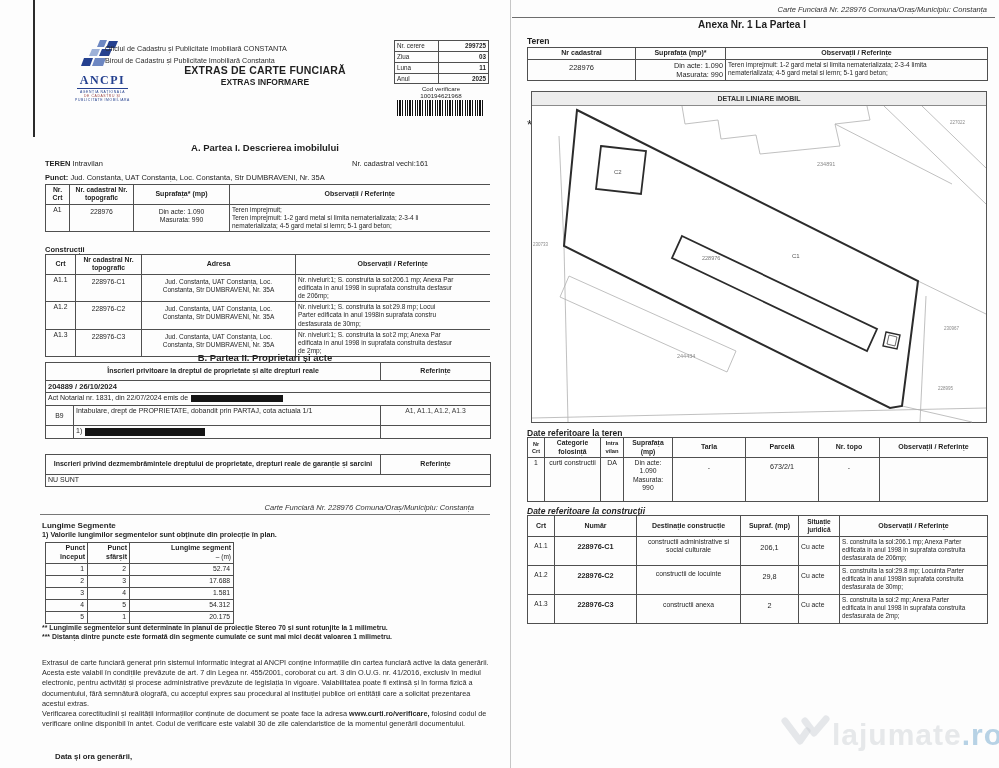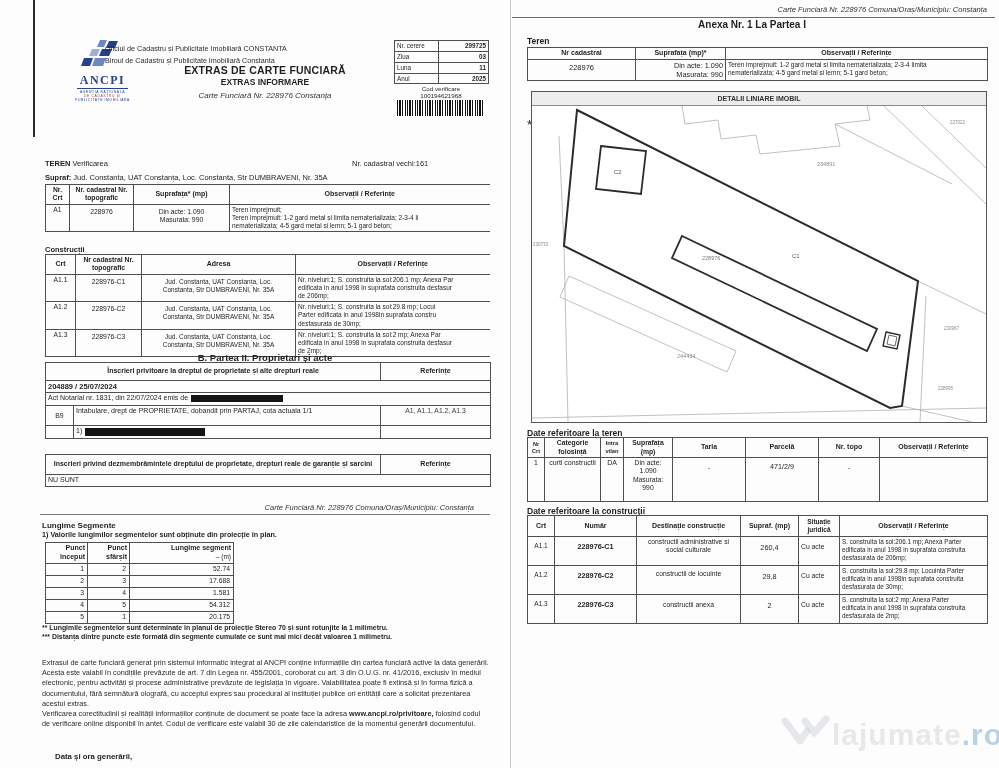--- a/index.html
+++ b/index.html
@@ -48,21 +48,20 @@
       <div style="font-size:3.4px;color:#24408f;letter-spacing:.6px;">PUBLICITATE IMOBILIARĂ</div>
     </div>
 
     <div class="abs b ctr" style="left:40px;top:64px;width:450px;font-size:10.5px;letter-spacing:.2px;">EXTRAS DE CARTE FUNCIARĂ</div>
 
     <div class="abs" style="left:105px;top:43px;width:240px;font-size:7.2px;line-height:1.65;color:#2c2c2c;">
       <div>Oficiul de Cadastru și Publicitate Imobiliară CONSTANTA</div>
       <div>Biroul de Cadastru și Publicitate Imobiliară Constanta</div>
     </div>
     <div class="abs b ctr" style="left:40px;top:77px;width:450px;font-size:8.5px;">EXTRAS INFORMARE</div>
-    <div class="abs i ctr" style="left:40px;top:91px;width:450px;font-size:8px;color:#333;">Carte Funciară Nr. 228976 Constanța</div>
 
     <div class="abs" style="left:394px;top:40px;width:94px;">
       <table style="width:94px;">
         <colgroup>
             <col style="width:44px">
             <col style="width:50px">
           </colgroup>
         <tbody>
             <tr style="height:9px;">
           <td style="font-size:6.3px;">Nr. cerere</td>
@@ -80,27 +79,28 @@
           <td style="font-size:6.3px;">Anul</td>
           <td class="b" style="font-size:6.3px;text-align:right;">2025</td>
             </tr>
       </tbody>
         </table>
       <div class="ctr" style="font-size:6.2px;margin-top:1px;">Cod verificare</div>
       <div class="ctr" style="font-size:6.2px;">100194621968</div>
       <div class="barcode"></div>
     </div>
 
+    <div class="abs b ctr" style="left:40px;top:142px;width:450px;font-size:9.5px;">A. Partea I. Descrierea imobilului</div>
     <div class="abs" style="left:45px;top:159px;font-size:7.5px;">
       <span class="b">TEREN</span>
-      <span>Verificarea</span>
+      <span>Intravilan</span>
     </div>
     <div class="abs ln" style="left:352px;top:159px;width:137px;font-size:7.5px;">Nr. cadastral vechi:161</div>
     <div class="abs" style="left:45px;top:173px;width:444px;font-size:7.5px;">
-      <span class="b">Supraf:</span>
+      <span class="b">Punct:</span>
       <span>Jud. Constanta, UAT Constanța, Loc. Constanta, Str DUMBRAVENI, Nr. 35A</span>
     </div>
 
     <table class="abs noright" style="left:45px;top:184px;width:444px;">
       <colgroup>
           <col style="width:24px">
           <col style="width:64px">
           <col style="width:96px">
           <col style="width:260px">
         </colgroup>
@@ -191,21 +191,21 @@
           <col style="width:28px">
           <col style="width:307px">
           <col style="width:110px">
         </colgroup>
       <tbody>
           <tr style="height:18px;">
         <th colspan="2" style="font-size:7px;">Înscrieri privitoare la dreptul de proprietate și alte drepturi reale</th>
         <th style="font-size:7px;">Referințe</th>
       </tr>
       <tr style="height:11px;">
-        <td colspan="3" class="b" style="font-size:7.5px;">204889 / 25/07/2024</td>
+        <td colspan="3" class="b" style="font-size:7.5px;">204889 / 26/10/2024</td>
       </tr>
       <tr style="height:13px;">
         <td colspan="3" style="font-size:7px;">
           <span>Act Notarial  nr. 1831, din 22/07/2024 emis de</span><span class="redact" style="width:92px;"></span>
         </td>
       </tr>
       <tr style="height:20px;">
         <td class="ctr" style="vertical-align:middle;">B9</td>
         <td style="font-size:7px;">Intabulare, drept de PROPRIETATE, dobandit prin PARTAJ, cota actuala 1/1</td>
         <td class="ctr" style="font-size:6.8px;color:#3a3a3a;">A1, A1.1, A1.2, A1.3</td>
@@ -282,21 +282,21 @@
           </tr>
     </tbody>
       </table>
     <div class="abs b" style="left:42px;top:624px;width:450px;font-size:6.9px;">** Lungimile segmentelor sunt determinate în planul de proiecție Stereo 70 și sunt rotunjite la 1 milimetru.</div>
     <div class="abs b" style="left:42px;top:633px;width:450px;font-size:6.9px;">*** Distanța dintre puncte este formată din segmente cumulate ce sunt mai mici decât valoarea 1 milimetru.</div>
 
     <div class="abs" style="left:42px;top:658px;width:448px;font-size:7.3px;line-height:1.4;color:#2a2a2a;">
       <div>Extrasul de carte funciară generat prin sistemul informatic integrat al ANCPI conține informațiile din cartea funciară active la data generării. Acesta este valabil în condițiile prevăzute de art. 7 din Legea nr. 455/2001, coroborat cu art. 3 din O.U.G. nr. 41/2016, exclusiv în mediul electronic, pentru activități și procese administrative prevăzute de legislația în vigoare. Valabilitatea poate fi extinsă și în forma fizică a documentului, fără semnătură olografă, cu acceptul expres sau procedural al instituției publice ori entității care a solicitat prezentarea acestui extras.</div>
       <div>
         <span>Verificarea corectitudinii și realității informațiilor conținute de document se poate face la adresa</span>
-        <span class="b">www.ancpi.ro/privitoare,</span>
+        <span class="b">www.curti.ro/verificare,</span>
         <span>folosind codul de verificare online disponibil în antet. Codul de verificare este valabil 30 de zile calendaristice de la momentul generării documentului.</span>
       </div>
     </div>
     <div class="abs b" style="left:55px;top:752px;font-size:7.8px;">Data și ora generării,</div>
   </div>
 
   <div class="abs" style="left:510px;top:0;width:1px;height:768px;background:#c6c6c6;"></div>
 
   <div class="abs" style="left:511px;top:0;width:488px;height:768px;">
 
@@ -398,28 +398,28 @@
         <td class="ctr">1</td>
         <td class="ctr" style="font-size:7px;">curti constructii</td>
         <td class="ctr" style="font-size:7px;">DA</td>
         <td class="ctr" style="font-size:6.8px;">
           <div>Din acte:</div>
           <div>1.090</div>
           <div>Masurata:</div>
           <div>990</div>
         </td>
         <td class="ctr" style="padding-top:6px;">-</td>
-        <td class="ctr" style="font-size:7.2px;padding-top:4px;">471/2/9</td>
+        <td class="ctr" style="font-size:7.2px;padding-top:4px;">673/2/1</td>
         <td class="ctr" style="padding-top:6px;">-</td>
         <td></td>
       </tr>
     </tbody>
       </table>
 
-    <div class="abs b" style="left:16px;top:506px;font-size:8.5px;">Date referitoare la construcții</div>
+    <div class="abs b" style="left:16px;top:506px;font-size:8.5px;font-style:italic;">Date referitoare la construcții</div>
     <table class="abs" style="left:16px;top:515px;width:460px;">
       <colgroup>
           <col style="width:27px">
           <col style="width:82px">
           <col style="width:104px">
           <col style="width:58px">
           <col style="width:41px">
           <col style="width:148px">
         </colgroup>
       <tbody>
@@ -428,21 +428,21 @@
         <th style="font-size:7px;">Număr</th>
         <th style="font-size:7px;">Destinație construcție</th>
         <th style="font-size:7px;">Supraf. (mp)</th>
         <th style="font-size:6.5px;">Situație juridică</th>
         <th style="font-size:7px;">Observații / Referințe</th>
       </tr>
       <tr style="height:29px;">
         <td class="ctr" style="font-size:6.5px;padding-top:5px;">A1.1</td>
         <td class="ctr b" style="font-size:7.3px;padding-top:5px;">228976-C1</td>
         <td class="ctr" style="font-size:6.8px;">constructii administrative si social culturale</td>
-        <td class="ctr" style="font-size:7.3px;padding-top:6px;">260,4</td>
+        <td class="ctr" style="font-size:7.3px;padding-top:6px;">206,1</td>
         <td style="font-size:6.8px;padding-top:6px;">Cu acte</td>
         <td>
           <div class="ln" style="font-size:6.3px;">S. construita la sol:206.1 mp;   Anexa Parter</div>
           <div class="ln" style="font-size:6.3px;">edificata in anul 1998 in suprafata construita</div>
           <div class="ln" style="font-size:6.3px;">desfasurata de 206mp;</div>
         </td>
       </tr>
       <tr style="height:29px;">
         <td class="ctr" style="font-size:6.5px;padding-top:5px;">A1.2</td>
         <td class="ctr b" style="font-size:7.3px;padding-top:5px;">228976-C2</td>

